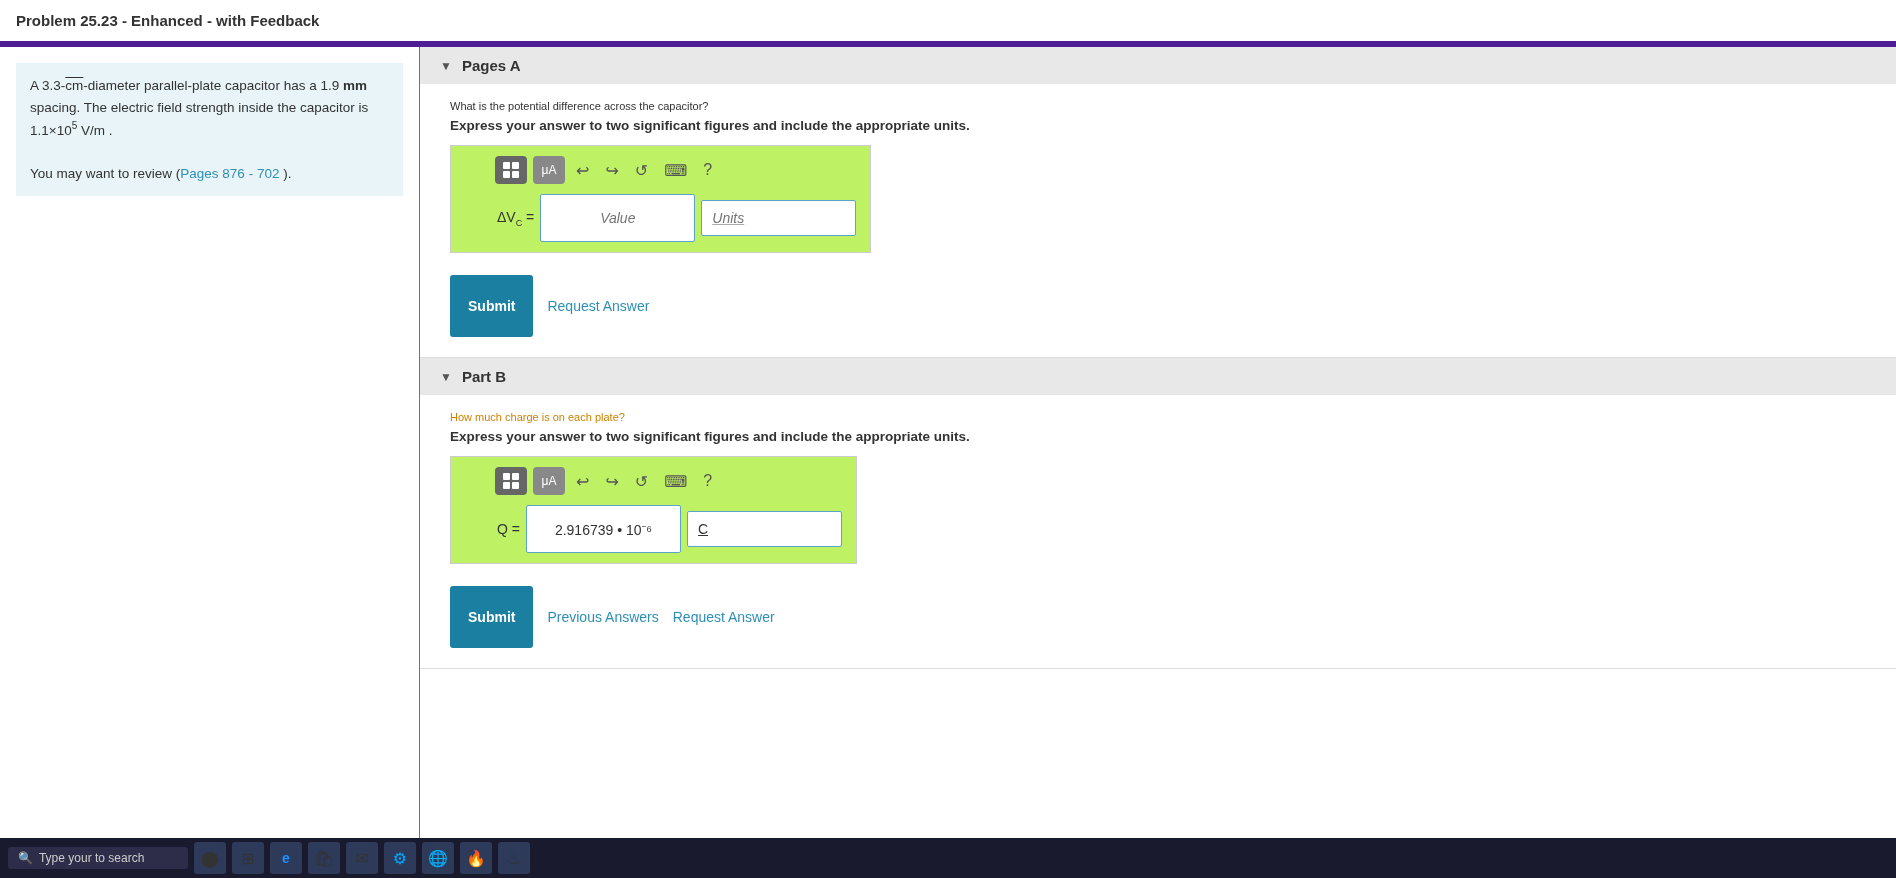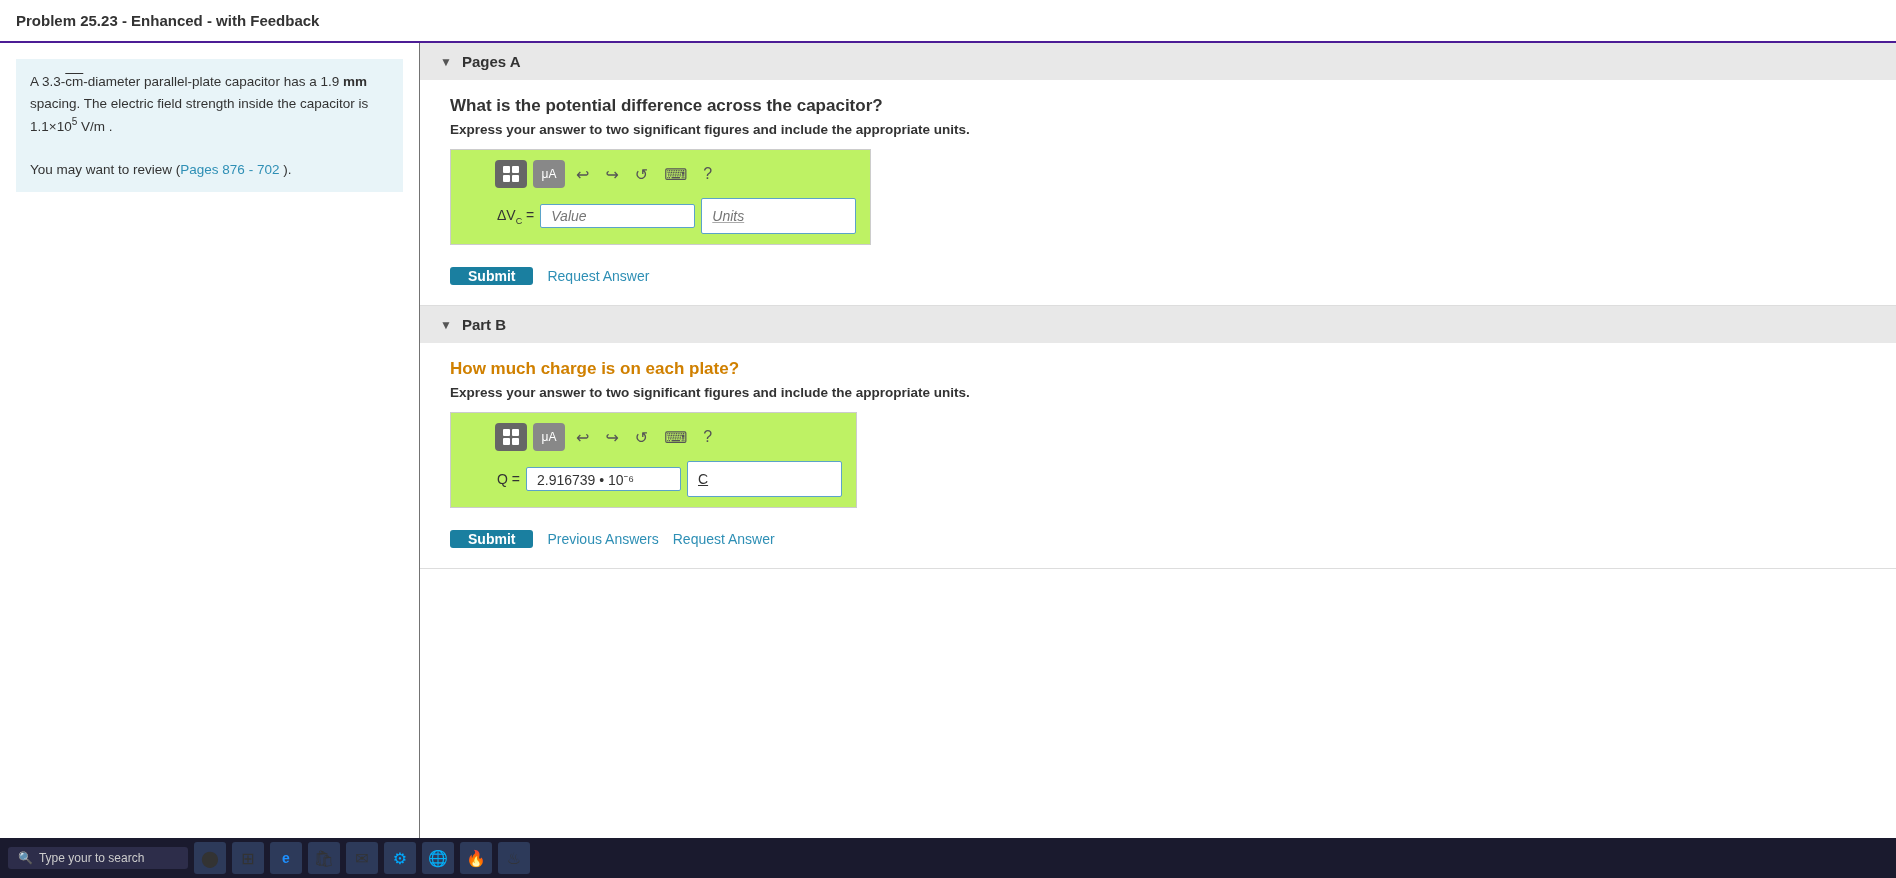--- a/index.html
+++ b/index.html
@@ -7,21 +7,21 @@
       font-family: Arial, sans-serif;
       font-size: 14px;
       background: #fff;
       color: #333;
     }
 
     .page-title {
       font-size: 15px;
       font-weight: bold;
       padding: 12px 16px;
-      border-bottom: 2px solid #4c1d95;
+      border-bottom: 6px solid #4c1d95;
     }
 
     .main-layout {
       display: flex;
       min-height: calc(878px - 80px);
     }
 
     .sidebar {
       width: 420px;
       min-width: 420px;
@@ -62,23 +62,22 @@
     .part-header .arrow-icon {
       font-size: 12px;
       color: #555;
     }
 
     .part-body {
       padding: 16px 30px 20px 30px;
     }
 
     .part-question {
-      font-size: 17px;
+      font-size: 11px;
       margin-bottom: 6px;
-      font-weight: bold;
     }
 
     .part-question.orange { color: #d08000; }
 
     .instructions {
       font-size: 13.5px;
       font-weight: bold;
       margin-bottom: 12px;
     }
 
@@ -142,23 +141,24 @@
     }
 
     .value-input {
       border: 1px solid #5ba3c9;
       border-radius: 2px;
       padding: 6px 10px;
       font-size: 14px;
       font-style: italic;
       color: #aaa;
       width: 155px;
-      height: 24px;
+      height: 48px;
       outline: none;
       background: #fff;
+      text-align: center;
     }
 
     .value-input.has-value {
       color: #333;
       font-style: normal;
     }
 
     .units-input {
       border: 1px solid #5ba3c9;
       border-radius: 2px;
@@ -183,21 +183,21 @@
       align-items: center;
       gap: 14px;
       margin-top: 10px;
     }
 
     .submit-btn {
       background: #1a7fa0;
       color: #fff;
       border: none;
       border-radius: 3px;
-      padding: 1px 18px;
+      padding: 23px 18px;
       font-size: 14px;
       cursor: pointer;
       font-weight: bold;
     }
 
     .link-btn {
       color: #2e8fb5;
       text-decoration: none;
       font-size: 14px;
       cursor: pointer;

